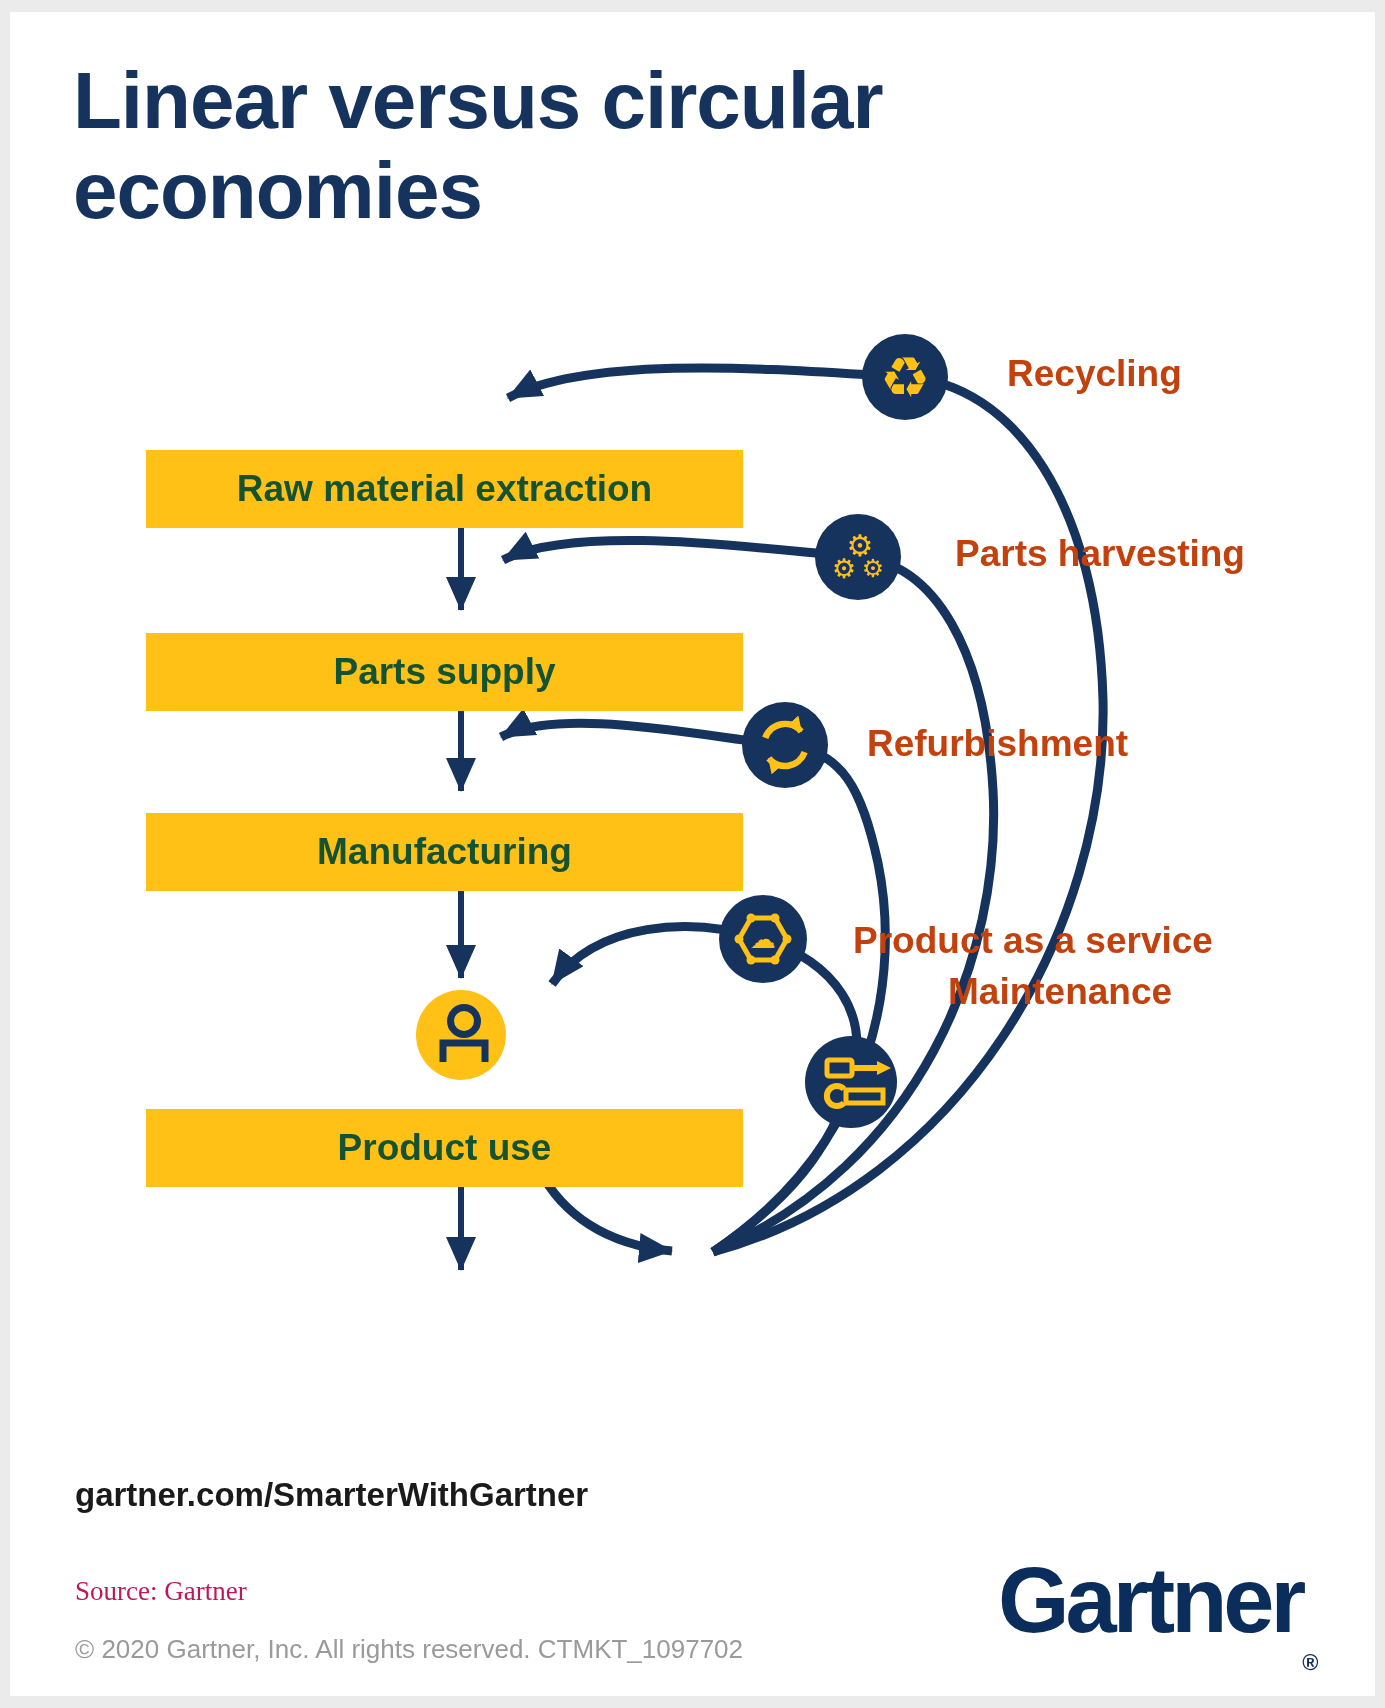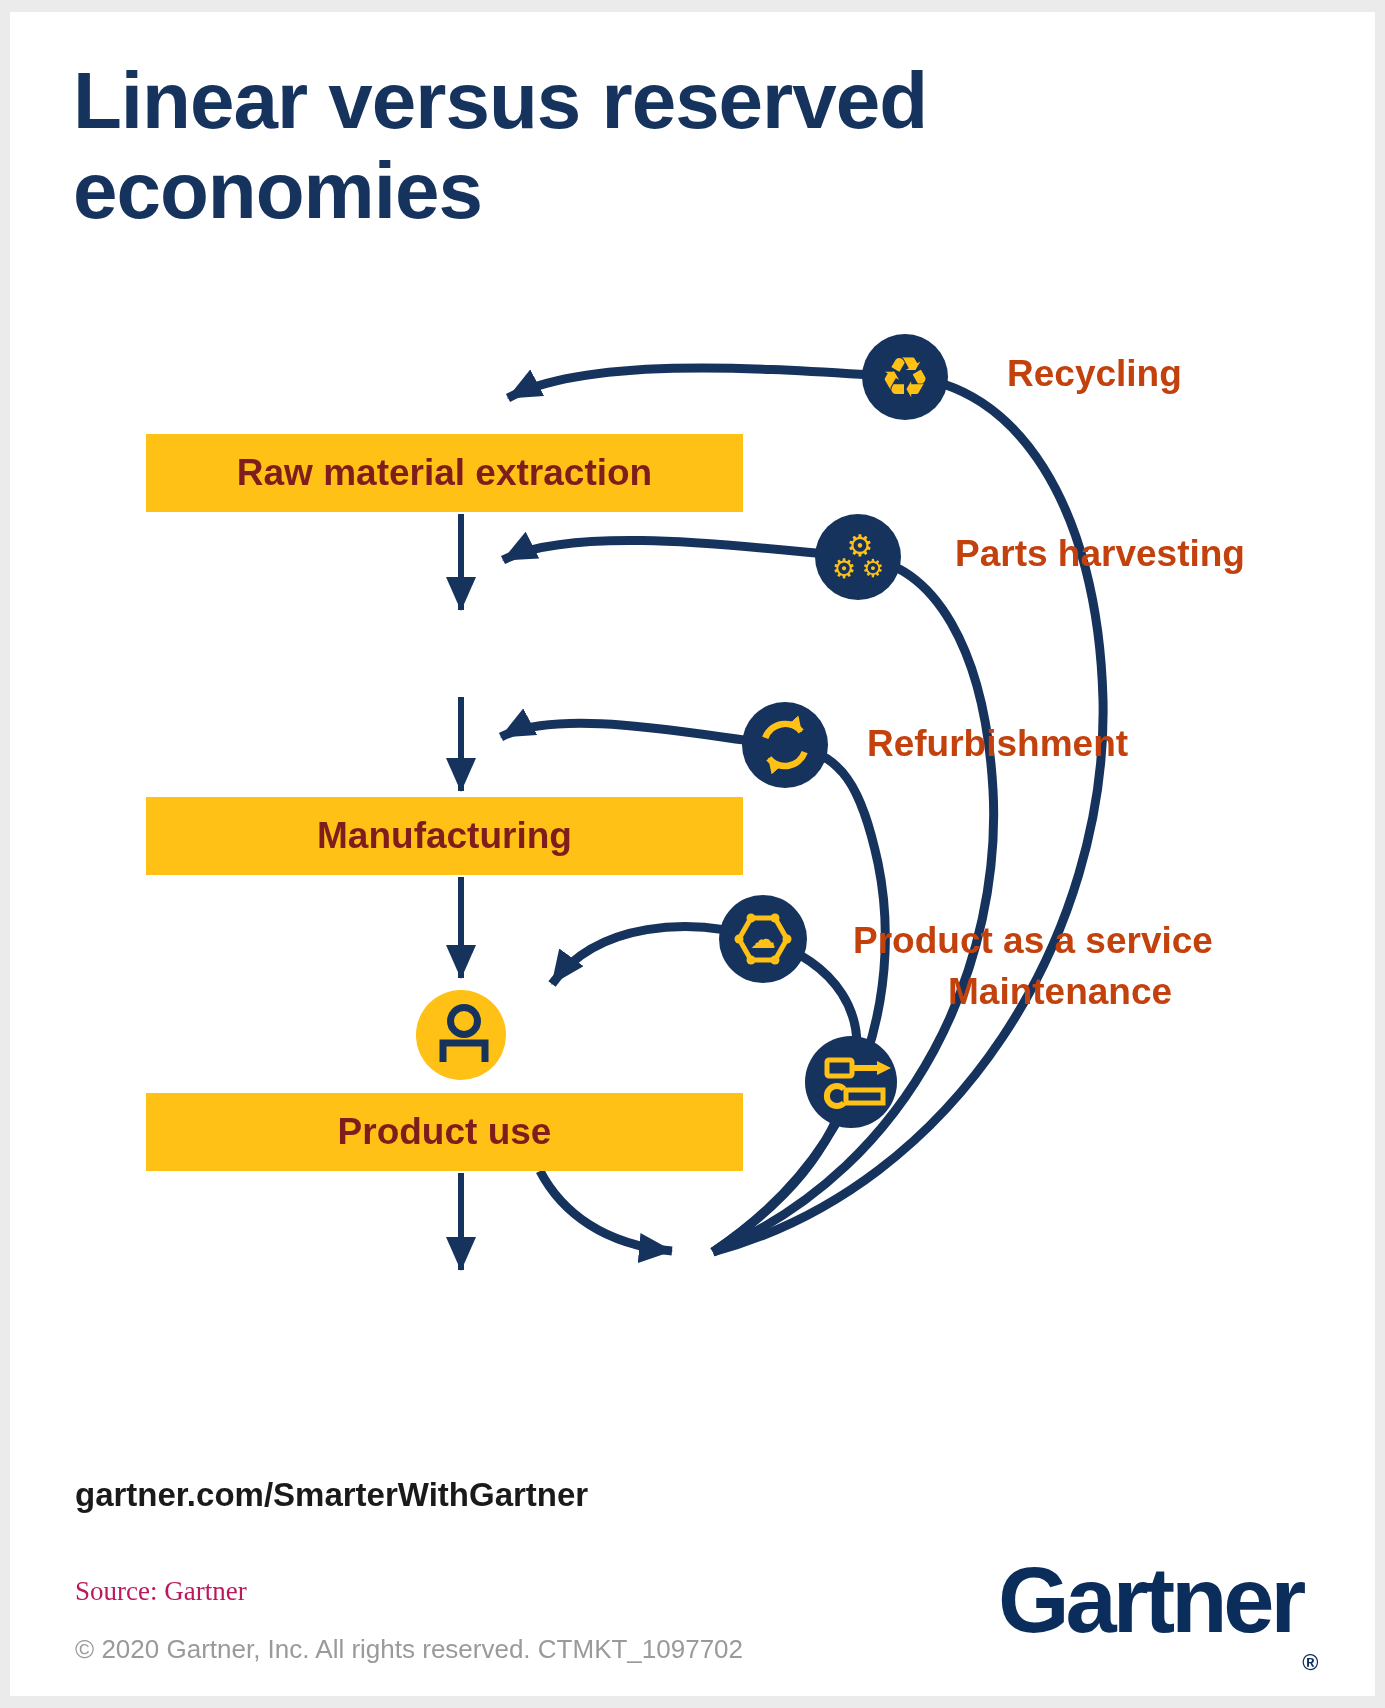--- a/index.html
+++ b/index.html
@@ -5,36 +5,36 @@
   html,body{margin:0;padding:0;background:#ebebeb;}
   .canvas{position:relative;width:1385px;height:1708px;background:#ebebeb;
           font-family:"Liberation Sans", sans-serif;overflow:hidden;}
   .card{position:absolute;left:10px;top:12px;right:10px;bottom:12px;background:#ffffff;}
   .title{position:absolute;left:73px;top:56px;width:1000px;
          font-size:80px;line-height:1.13;font-weight:800;letter-spacing:-1px;
          color:#16335E;}
   svg.diagram{position:absolute;left:0;top:0;width:1385px;height:1708px;}
   .flow-box{position:absolute;left:146px;width:597px;height:78px;background:#FFC116;
             display:flex;align-items:center;justify-content:center;
-            font-size:37px;font-weight:700;color:#7f1d1d;}
+            font-size:37px;font-weight:700;color:#14532d;margin-top:16px;}
   .loop-label{position:absolute;font-size:37px;font-weight:600;color:#c2410c;white-space:nowrap;}
   .footer-url{position:absolute;left:75px;top:1476px;font-size:33px;font-weight:700;color:#1A1A1A;}
   .footer-source{position:absolute;left:75px;top:1576px;font-size:27px;color:#be185d;font-family:Liberation Serif, serif;}
   .footer-copy{position:absolute;left:75px;top:1634px;font-size:26px;color:#9A9A9B;}
   .logo{position:absolute;left:998px;top:1548px;width:330px;
         font-size:92px;font-weight:800;letter-spacing:-4px;color:#0B2D5B;}
   .logo .reg{font-size:22px;font-weight:700;letter-spacing:0;vertical-align:-38px;}
 </style>
 </head>
 <body>
 
 <div class="canvas">
   <div class="card"></div>
 
-  <div class="title">Linear versus reserved economies</div>
+  <div class="title">Linear versus circular economies</div>
 
   <svg class="diagram" viewBox="0 0 1385 1708">
     <defs>
       <marker id="ahN" markerUnits="userSpaceOnUse" markerWidth="36" markerHeight="30" refX="33" refY="15" orient="auto">
         <path d="M0,0 L34,15 L0,30 z" fill="#16335E"></path>
       </marker>
       <marker id="ahY" markerUnits="userSpaceOnUse" markerWidth="18" markerHeight="16" refX="14" refY="8" orient="auto">
         <path d="M0,0 L15,8 L0,16 z" fill="#FFC116"></path>
       </marker>
     </defs>
@@ -94,20 +94,21 @@
       <circle cx="851" cy="1082" r="46" fill="#16335E"></circle>
       <rect x="827" y="1060" width="25" height="16" rx="2" fill="none" stroke="#FFC116" stroke-width="5"></rect>
       <line x1="854" y1="1068" x2="878" y2="1068" stroke="#FFC116" stroke-width="6"></line>
       <polygon points="877,1061 891,1068 877,1075" fill="#FFC116"></polygon>
       <path d="M844,1089 A10,10 0 1 0 844,1103" fill="none" stroke="#FFC116" stroke-width="6"></path>
       <rect x="846" y="1090" width="37" height="13" fill="none" stroke="#FFC116" stroke-width="5"></rect>
     </g>
   </svg>
 
   <div class="flow-box" style="top:434px">Raw material extraction</div>
+  <div class="flow-box" style="top:617px">Parts supply</div>
   <div class="flow-box" style="top:797px">Manufacturing</div>
   <div class="flow-box" style="top:1093px">Product use</div>
 
   <div class="loop-label" style="left:1007px;top:353px">Recycling</div>
   <div class="loop-label" style="left:867px;top:723px">Refurbishment</div>
   <div class="loop-label" style="left:955px;top:533px">Parts harvesting</div>
   <div class="loop-label" style="left:853px;top:920px">Product as a service</div>
   <div class="loop-label" style="left:948px;top:971px">Maintenance</div>
 
   <div class="footer-url">gartner.com/SmarterWithGartner</div>

